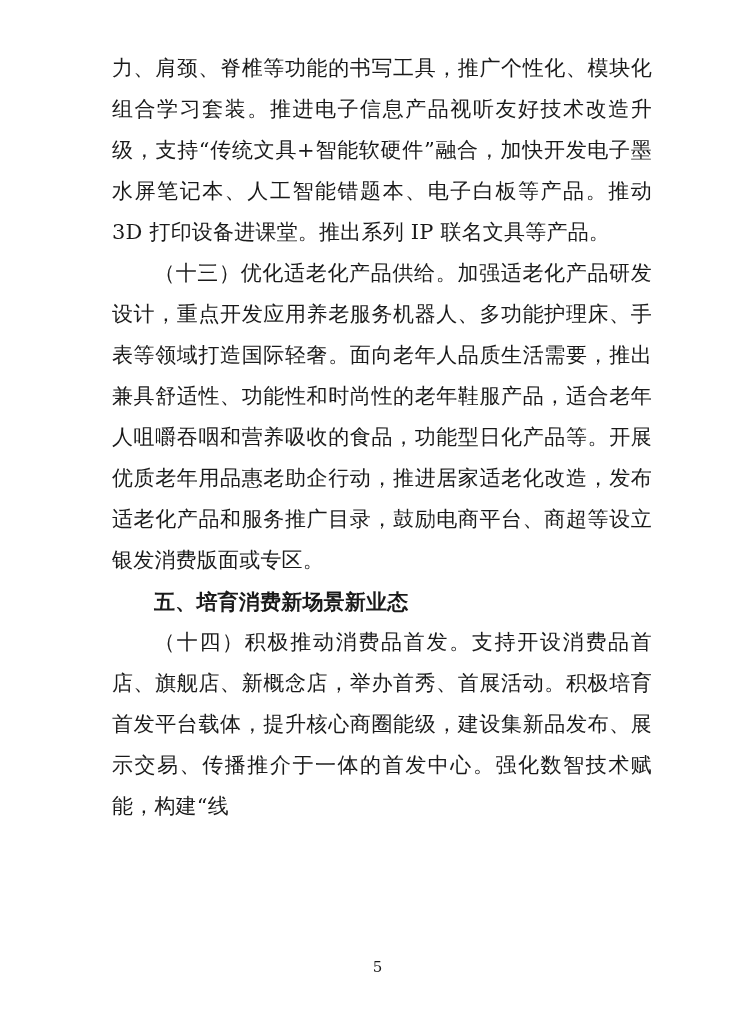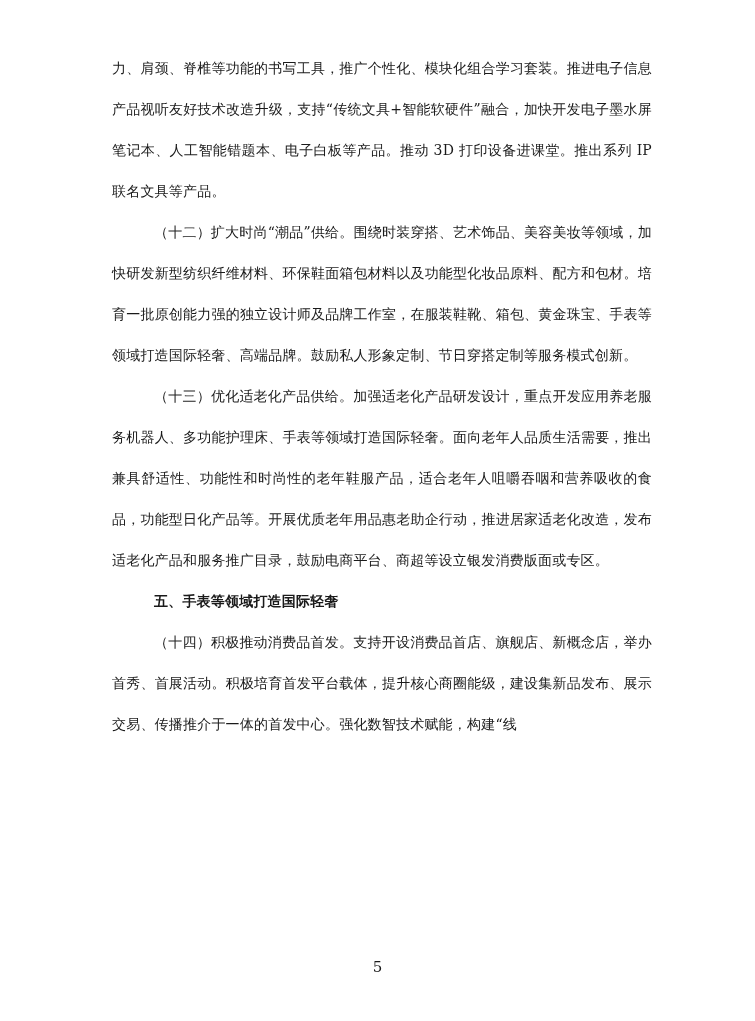--- a/index.html
+++ b/index.html
@@ -18,21 +18,21 @@
     color: #1a1a1a;
   }
   .content {
     position: absolute;
     left: 112px;
     top: 48px;
     width: 540px;
   }
   p {
     margin: 0;
-    font-size: 14px;
+    font-size: 21px;
     line-height: 41px;
     text-align: justify;
     text-justify: inter-ideograph;
     letter-spacing: 0.2px;
   }
   p.indent {
     text-indent: 42px;
   }
   p.heading {
     text-indent: 42px;
@@ -48,19 +48,18 @@
     font-family: "DejaVu Serif", "Liberation Serif", serif;
     color: #1a1a1a;
   }
 </style>
 </head>
 <body>
 
 <div class="page">
   <div class="content">
     <p class="body-text">力、肩颈、脊椎等功能的书写工具，推广个性化、模块化组合学习套装。推进电子信息产品视听友好技术改造升级，支持“传统文具+智能软硬件”融合，加快开发电子墨水屏笔记本、人工智能错题本、电子白板等产品。推动 3D 打印设备进课堂。推出系列 IP 联名文具等产品。</p>
-    <p class="indent">（十二）扩大时尚“潮品”供给。围绕时装穿搭、艺术饰品、美容美妆等领域，加快研发新型纺织纤维材料、环保鞋面箱包材料以及功能型化妆品原料、配方和包材。培育一批原创能力强的独立设计师及品牌工作室，在服装鞋靴、箱包、黄金珠宝、手表等领域打造国际轻奢、高端品牌。鼓励私人形象定制、节日穿搭定制等服务模式创新。</p>
     <p class="indent">（十三）优化适老化产品供给。加强适老化产品研发设计，重点开发应用养老服务机器人、多功能护理床、手表等领域打造国际轻奢。面向老年人品质生活需要，推出兼具舒适性、功能性和时尚性的老年鞋服产品，适合老年人咀嚼吞咽和营养吸收的食品，功能型日化产品等。开展优质老年用品惠老助企行动，推进居家适老化改造，发布适老化产品和服务推广目录，鼓励电商平台、商超等设立银发消费版面或专区。</p>
-    <p class="heading">五、手表等领域打造国际轻奢</p>
+    <p class="heading">五、培育消费新场景新业态</p>
     <p class="indent">（十四）积极推动消费品首发。支持开设消费品首店、旗舰店、新概念店，举办首秀、首展活动。积极培育首发平台载体，提升核心商圈能级，建设集新品发布、展示交易、传播推介于一体的首发中心。强化数智技术赋能，构建“线</p>
   </div>
   <div class="page-number">5</div>
 </div>
 
 </body></html>

